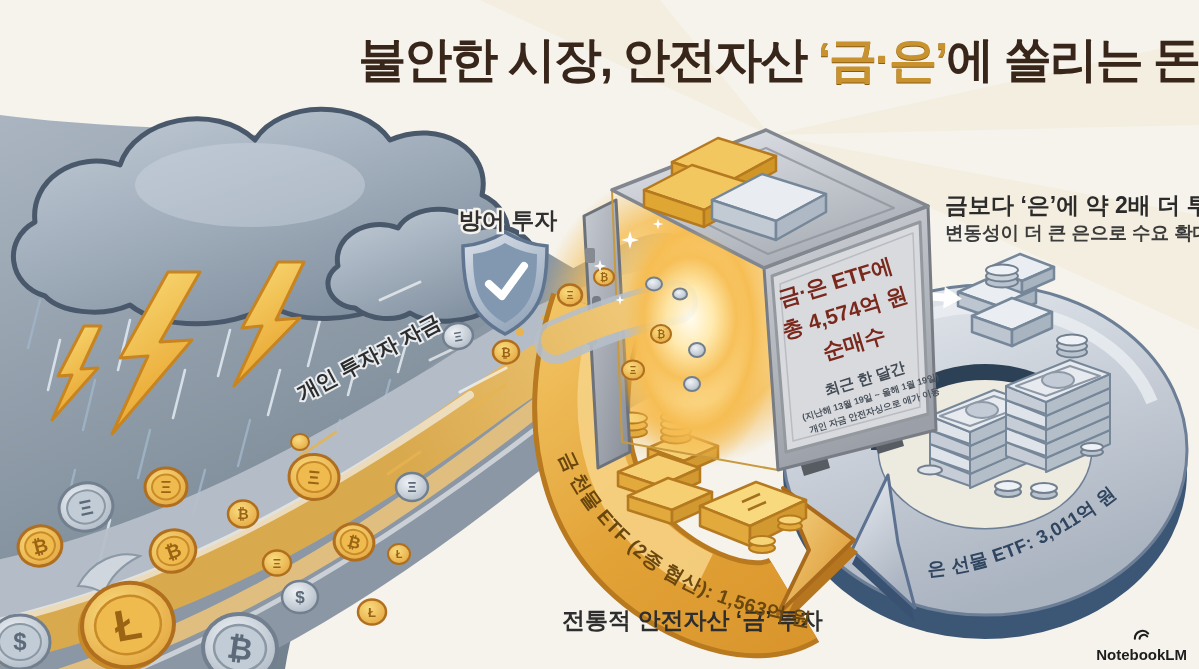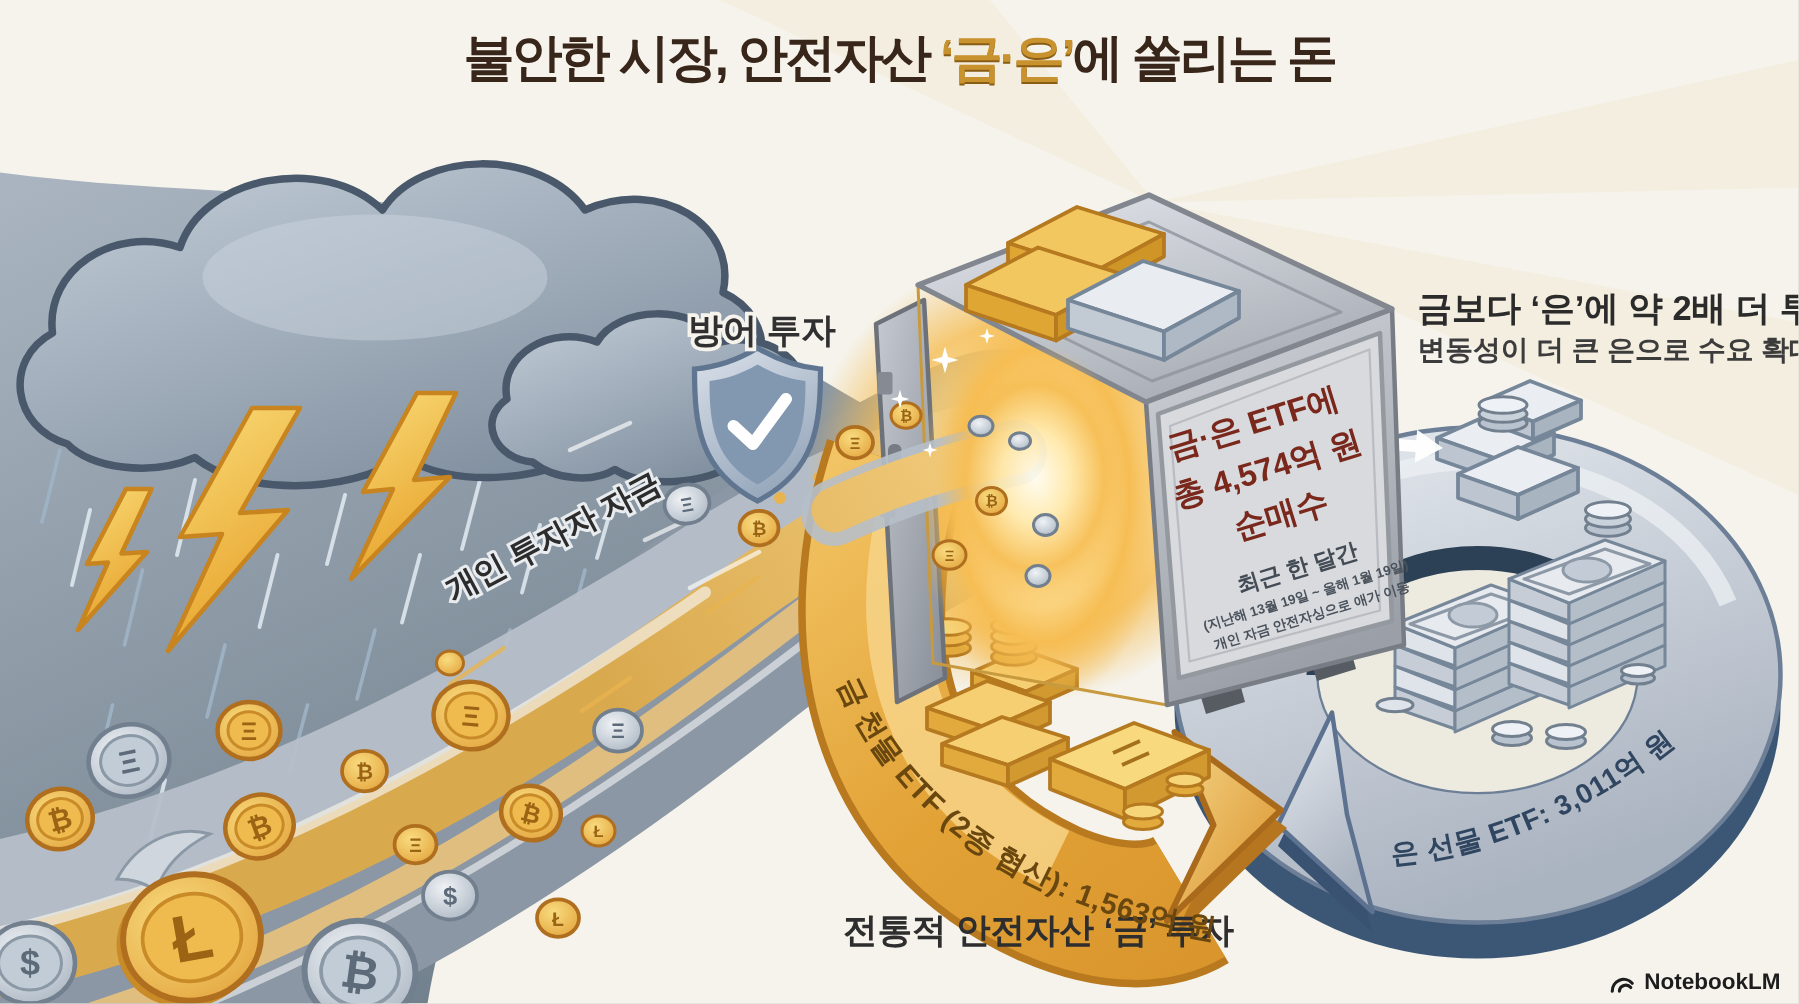--- a/index.html
+++ b/index.html
@@ -1,23 +1,23 @@
 <!DOCTYPE html>
 <html><head>
 <meta charset="utf-8">
 <style>
   html,body{margin:0;padding:0;background:#dedcd4;}
   .stage{position:relative;width:1199px;height:669px;overflow:hidden;background:#f5f3ec;
          font-family:"Liberation Sans","DejaVu Sans",sans-serif;}
   .stage svg.scene{position:absolute;left:0;top:0;width:1199px;height:669px;}
-  .title{position:absolute;top:16px;left:0;width:100%;text-align:center;
-         font-size:34px;font-weight:900;letter-spacing:-2px;color:#38261a;white-space:nowrap;}
+  .title{position:absolute;top:28px;left:0;width:100%;text-align:right;
+         font-size:48px;font-weight:900;letter-spacing:-2px;color:#38261a;white-space:nowrap;}
   .title .gold{color:#c8922e;text-shadow:0 1px 0 #8a5d14;}
-  .wm{position:absolute;right:12px;bottom:6px;display:flex;align-items:flex-end;gap:5px;
-      font-size:15px;font-weight:700;color:#1d1d1d;}
+  .wm{position:absolute;right:12px;bottom:6px;display:flex;align-items:center;gap:5px;
+      font-size:15px;font-weight:700;color:#1d1d1d;flex-direction:column;}
   text{font-family:"Liberation Sans","DejaVu Sans",sans-serif;}
   .coin-sym{font-weight:800;}
 </style>
 </head>
 <body>
 
 <div class="stage">
 
   <svg class="scene" viewBox="0 0 1199 669" xmlns="http://www.w3.org/2000/svg">
     <defs>

